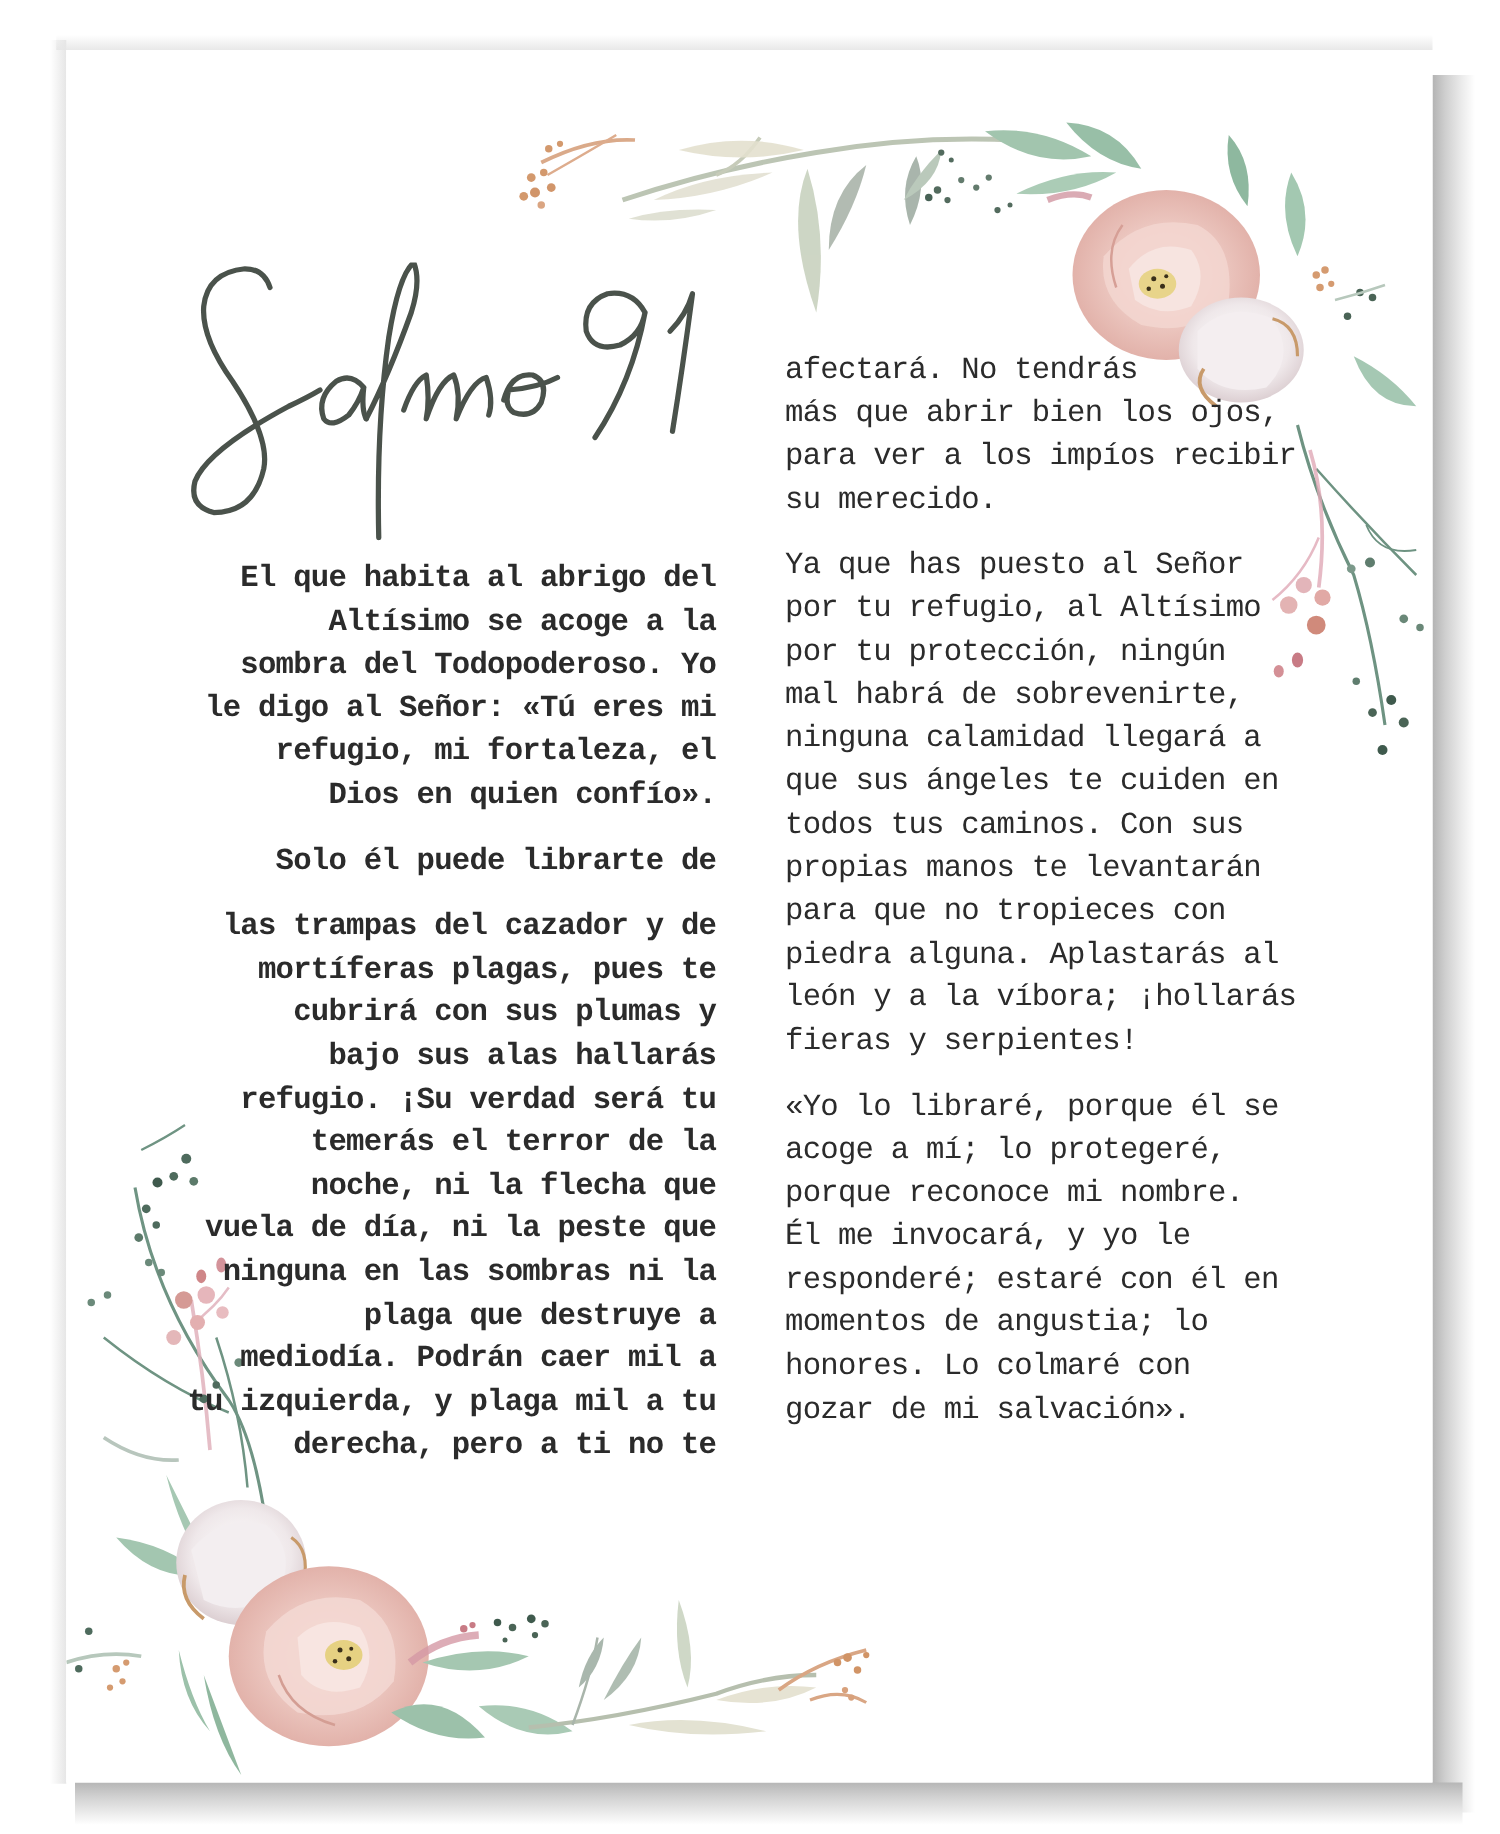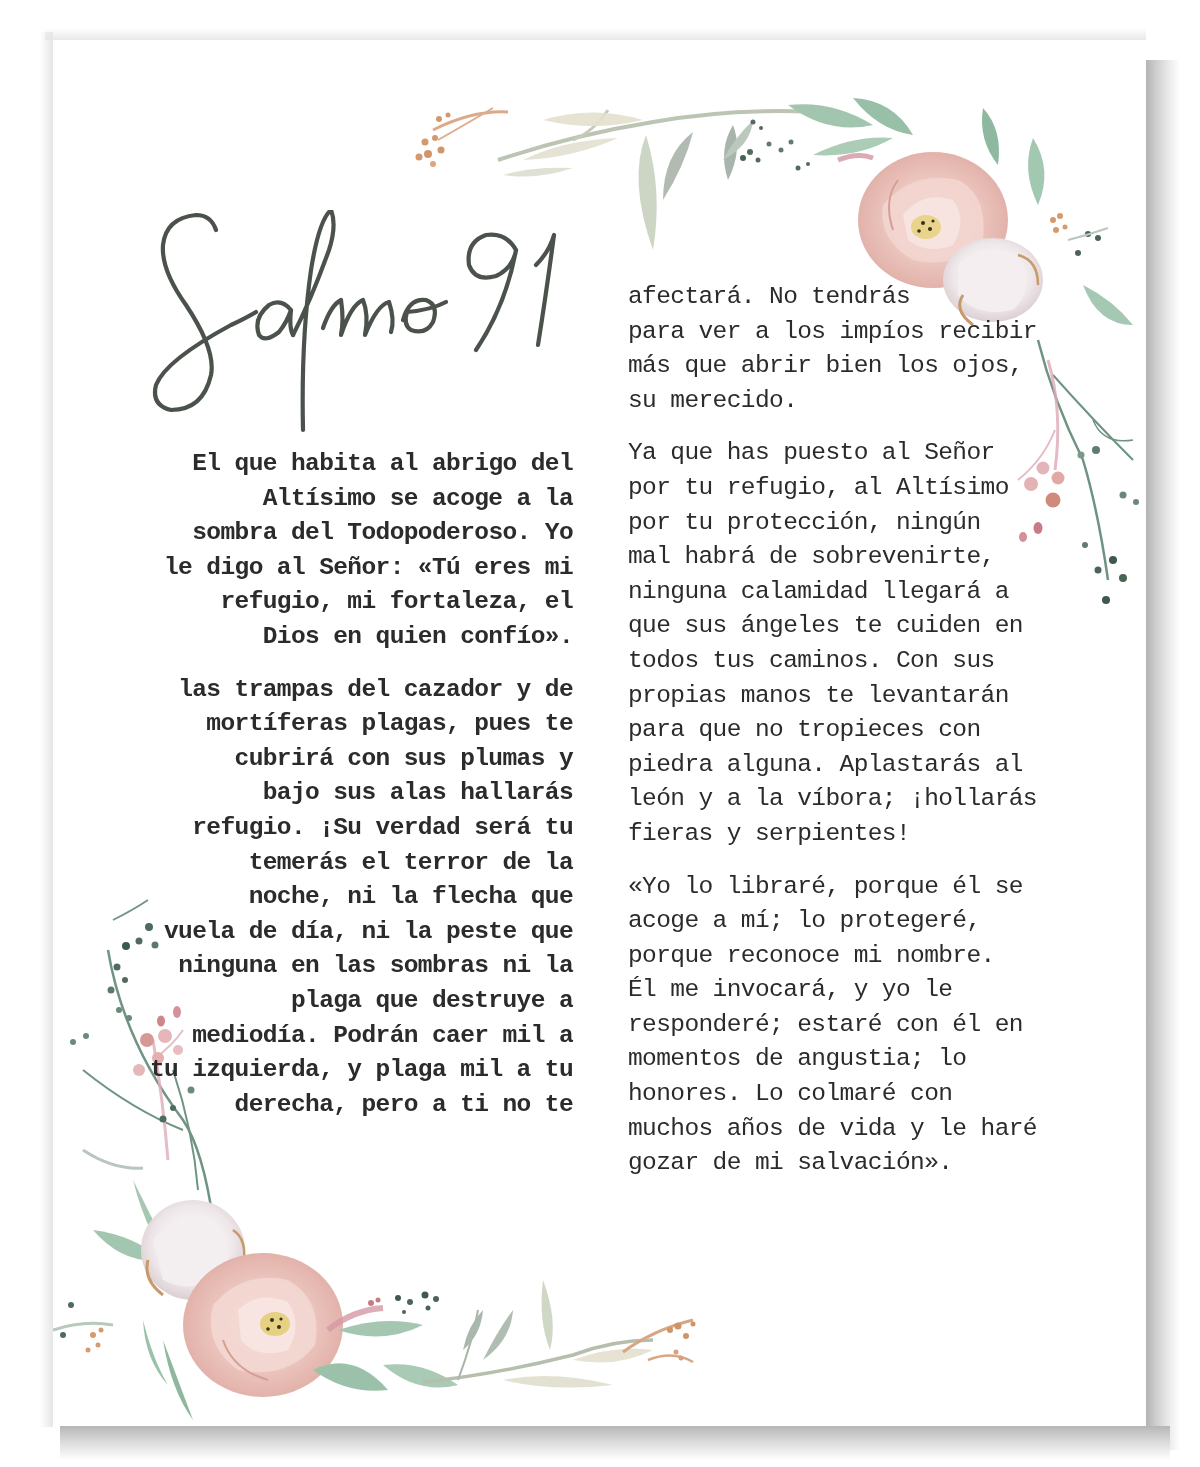--- a/index.html
+++ b/index.html
@@ -275,41 +275,44 @@
   <div class="col col-left">
     <p>
       <span class="line">El que habita al abrigo del</span>
       <span class="line">Altísimo se acoge a la</span>
       <span class="line">sombra del Todopoderoso. Yo</span>
       <span class="line">le digo al Señor: «Tú eres mi</span>
       <span class="line">refugio, mi fortaleza, el</span>
       <span class="line">Dios en quien confío».</span>
     </p>
     <p>
+      <span class="line">Solo él puede librarte de</span>
+    </p>
+    <p>
       <span class="line">las trampas del cazador y de</span>
       <span class="line">mortíferas plagas, pues te</span>
       <span class="line">cubrirá con sus plumas y</span>
       <span class="line">bajo sus alas hallarás</span>
       <span class="line">refugio. ¡Su verdad será tu</span>
       <span class="line">temerás el terror de la</span>
       <span class="line">noche, ni la flecha que</span>
       <span class="line">vuela de día, ni la peste que</span>
       <span class="line">ninguna en las sombras ni la</span>
       <span class="line">plaga que destruye a</span>
       <span class="line">mediodía. Podrán caer mil a</span>
       <span class="line">tu izquierda, y plaga mil a tu</span>
       <span class="line">derecha, pero a ti no te</span>
     </p>
   </div>
 
   <div class="col col-right">
     <p>
       <span class="line">afectará. No tendrás</span>
+      <span class="line">más que abrir bien los ojos,</span>
       <span class="line">para ver a los impíos recibir</span>
-      <span class="line">más que abrir bien los ojos,</span>
       <span class="line">su merecido.</span>
     </p>
     <p>
       <span class="line">Ya que has puesto al Señor</span>
       <span class="line">por tu refugio, al Altísimo</span>
       <span class="line">por tu protección, ningún</span>
       <span class="line">mal habrá de sobrevenirte,</span>
       <span class="line">ninguna calamidad llegará a</span>
       <span class="line">que sus ángeles te cuiden en</span>
       <span class="line">todos tus caminos. Con sus</span>
@@ -320,18 +323,17 @@
       <span class="line">fieras y serpientes!</span>
     </p>
     <p>
       <span class="line">«Yo lo libraré, porque él se</span>
       <span class="line">acoge a mí; lo protegeré,</span>
       <span class="line">porque reconoce mi nombre.</span>
       <span class="line">Él me invocará, y yo le</span>
       <span class="line">responderé; estaré con él en</span>
       <span class="line">momentos de angustia; lo</span>
       <span class="line">honores. Lo colmaré con</span>
-      <span class="line">muchos años de vida y le haré</span>
       <span class="line">gozar de mi salvación».</span>
     </p>
   </div>
 
 </div>
 
 </body></html>

